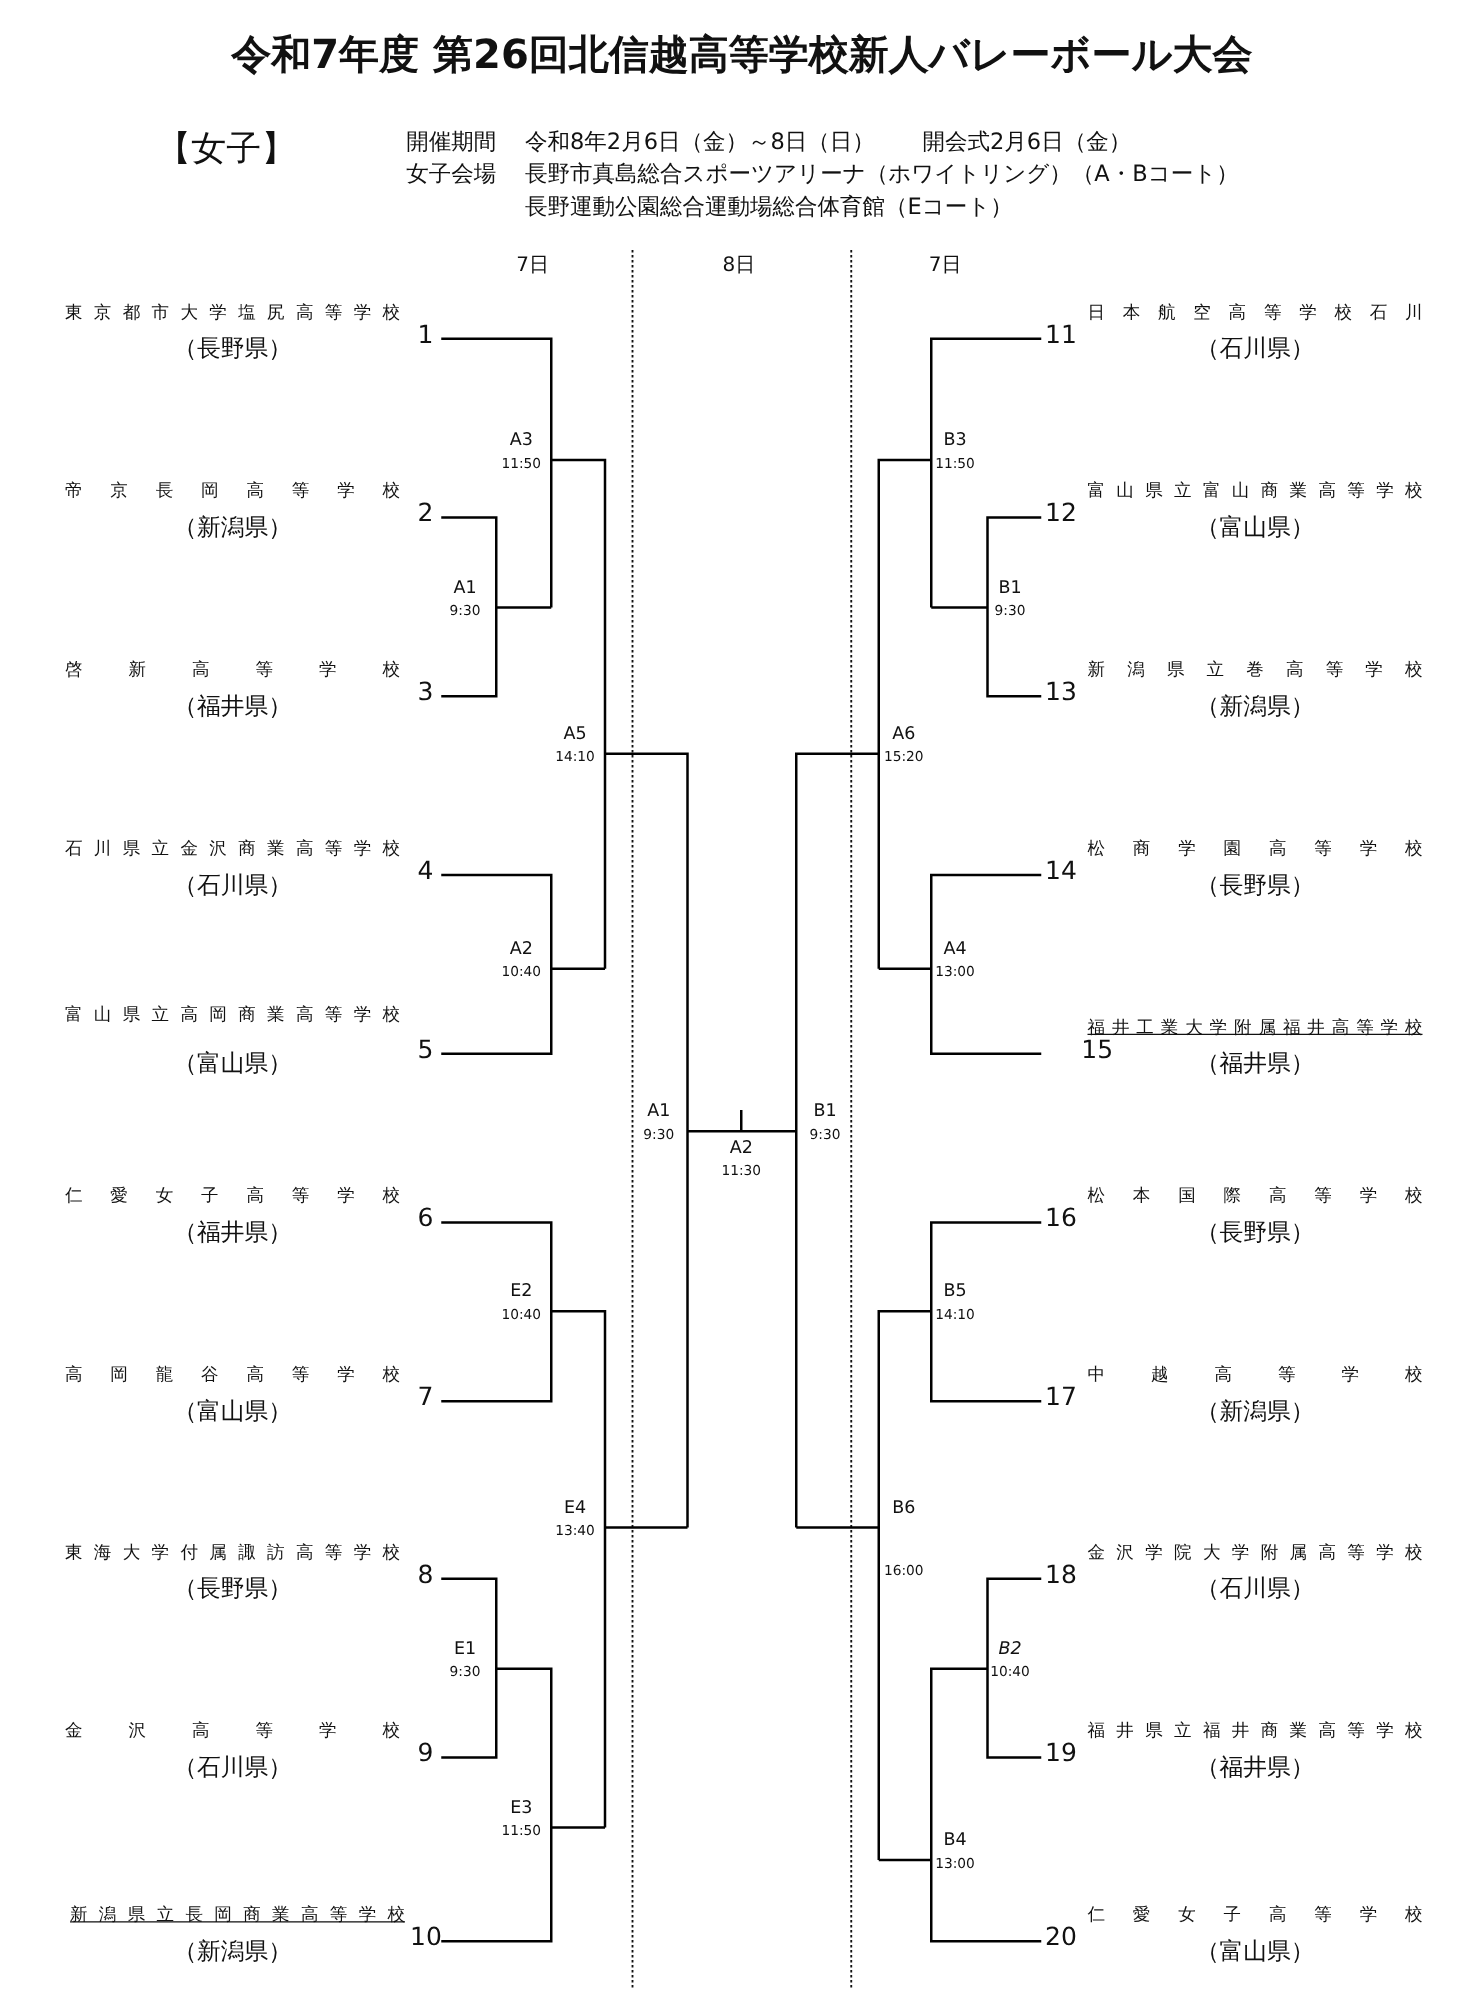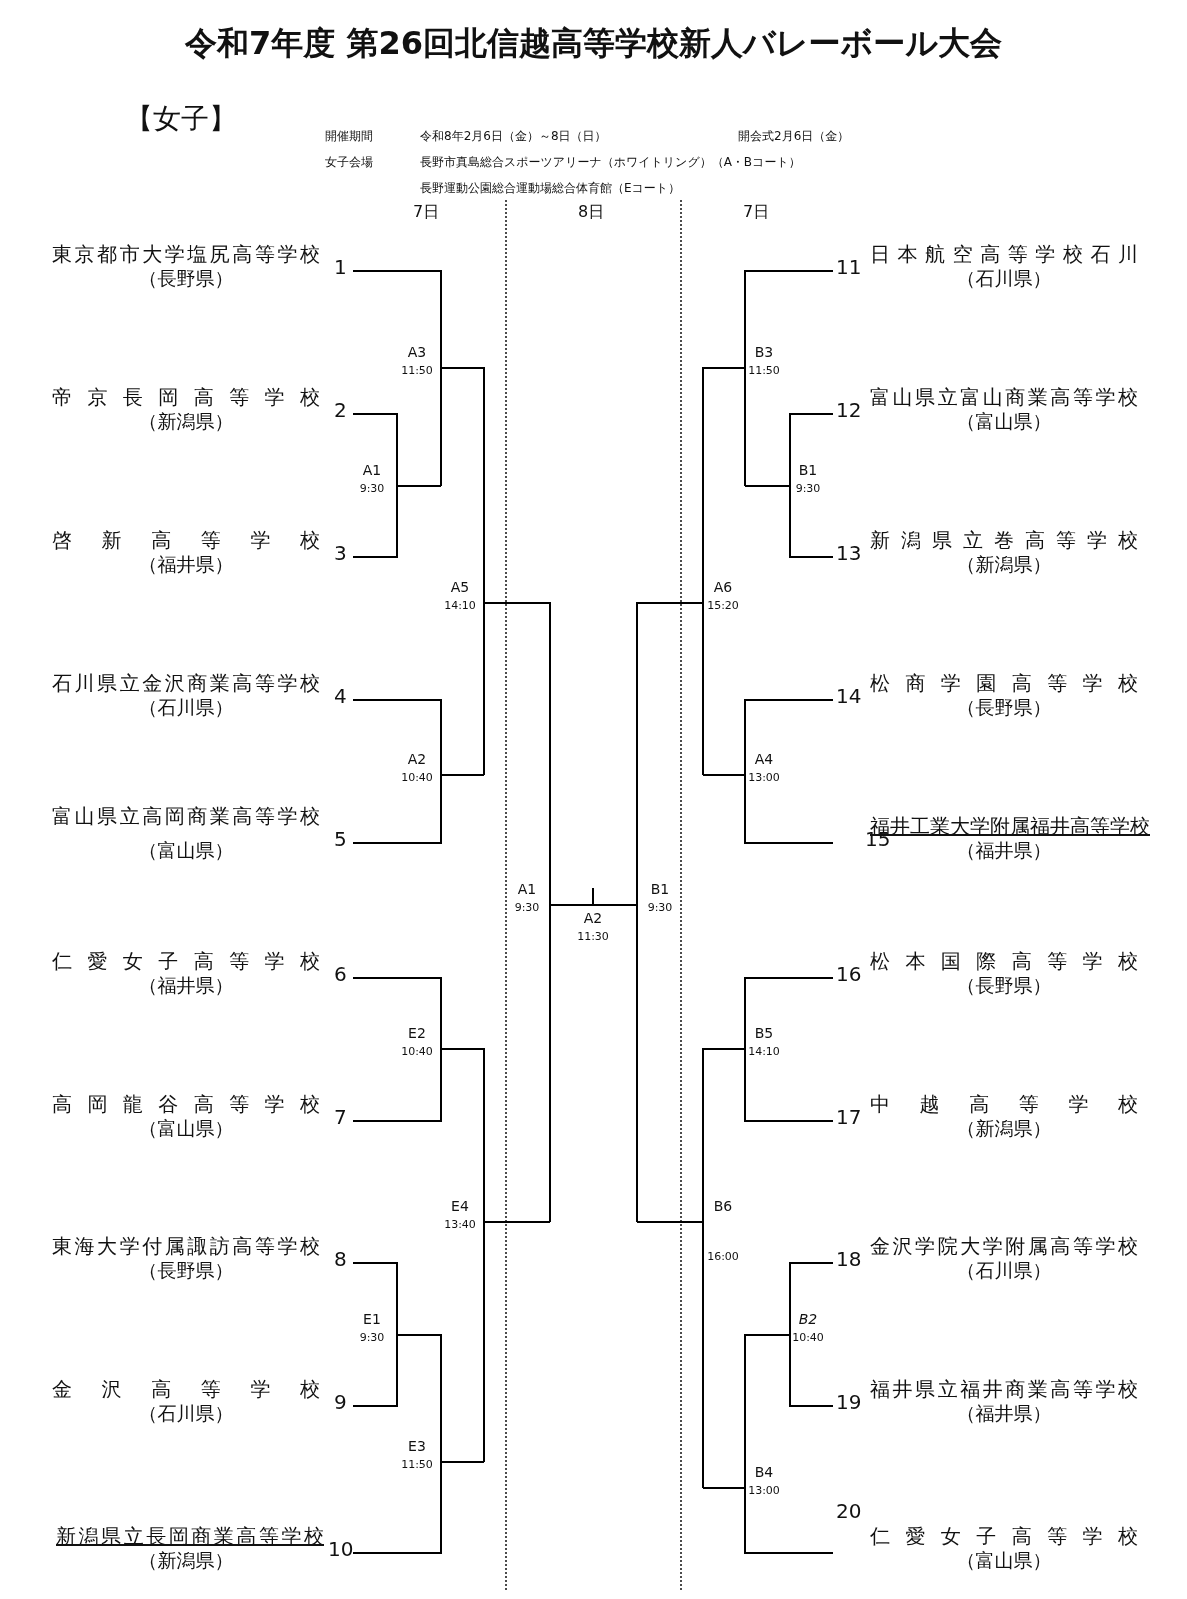--- a/index.html
+++ b/index.html
@@ -2,23 +2,23 @@
 <html><head>
 <meta charset="utf-8">
 <style>
   html, body { margin: 0; padding: 0; background: #ffffff; }
   body { width: 1187px; height: 1599px; position: relative; overflow: hidden;
          font-family: "DejaVu Sans", sans-serif; color: #111; }
   .abs { position: absolute; }
   #title { left: 0; width: 1187px; top: 22px; text-align: center; font-size: 32px;
            font-weight: bold; letter-spacing: 0px; }
   #division { left: 125px; top: 100px; font-size: 28px; }
-  .info { font-size: 12px; white-space: pre; margin-top: 27px; }
+  .info { font-size: 18px; white-space: pre; }
   .day { font-size: 16px; }
-  .team-name { font-size: 20px; white-space: nowrap; text-align: justify; text-align-last: justify; }
+  .team-name { font-size: 14px; white-space: nowrap; text-align: justify; text-align-last: justify; }
   .team-pref { font-size: 19px; text-align: center; }
   .seed { font-size: 20px; }
   .mcode { font-size: 14px; text-align: center; width: 50px; }
   .mtime { font-size: 11px; text-align: center; width: 50px; }
   svg#bracket { position: absolute; left: 0; top: 0; }
 </style>
 </head>
 <body>
 
 <div id="title" class="abs">令和7年度 第26回北信越高等学校新人バレーボール大会</div>
@@ -123,21 +123,21 @@
     <div class="abs team-pref" style="width: 268px; left: 870px; top: 973px;">（長野県）</div>
     <div class="abs seed" style="left: 836px; top: 1105px;">17</div>
     <div class="abs team-name" style="width: 268px; left: 870px; top: 1091px;">中越高等学校</div>
     <div class="abs team-pref" style="width: 268px; left: 870px; top: 1116px;">（新潟県）</div>
     <div class="abs seed" style="left: 836px; top: 1247px;">18</div>
     <div class="abs team-name" style="width: 268px; left: 870px; top: 1233px;">金沢学院大学附属高等学校</div>
     <div class="abs team-pref" style="width: 268px; left: 870px; top: 1258px;">（石川県）</div>
     <div class="abs seed" style="left: 836px; top: 1390px;">19</div>
     <div class="abs team-name" style="width: 268px; left: 870px; top: 1376px;">福井県立福井商業高等学校</div>
     <div class="abs team-pref" style="width: 268px; left: 870px; top: 1401px;">（福井県）</div>
-    <div class="abs seed" style="left: 836px; top: 1499px;">20</div>
+    <div class="abs seed" style="left: 836px; top: 1537px;">20</div>
     <div class="abs team-name" style="width: 268px; left: 870px; top: 1523px;">仁愛女子高等学校</div>
     <div class="abs team-pref" style="width: 268px; left: 870px; top: 1548px;">（富山県）</div>
   </div>
 <div id="matches-layer">
     <div class="abs mcode" style="left: 347px; top: 462px;">A1</div>
     <div class="abs mtime" style="left: 347px; top: 482px;">9:30</div>
     <div class="abs mcode" style="left: 392px; top: 344px;">A3</div>
     <div class="abs mtime" style="left: 392px; top: 364px;">11:50</div>
     <div class="abs mcode" style="left: 392px; top: 751px;">A2</div>
     <div class="abs mtime" style="left: 392px; top: 771px;">10:40</div>

